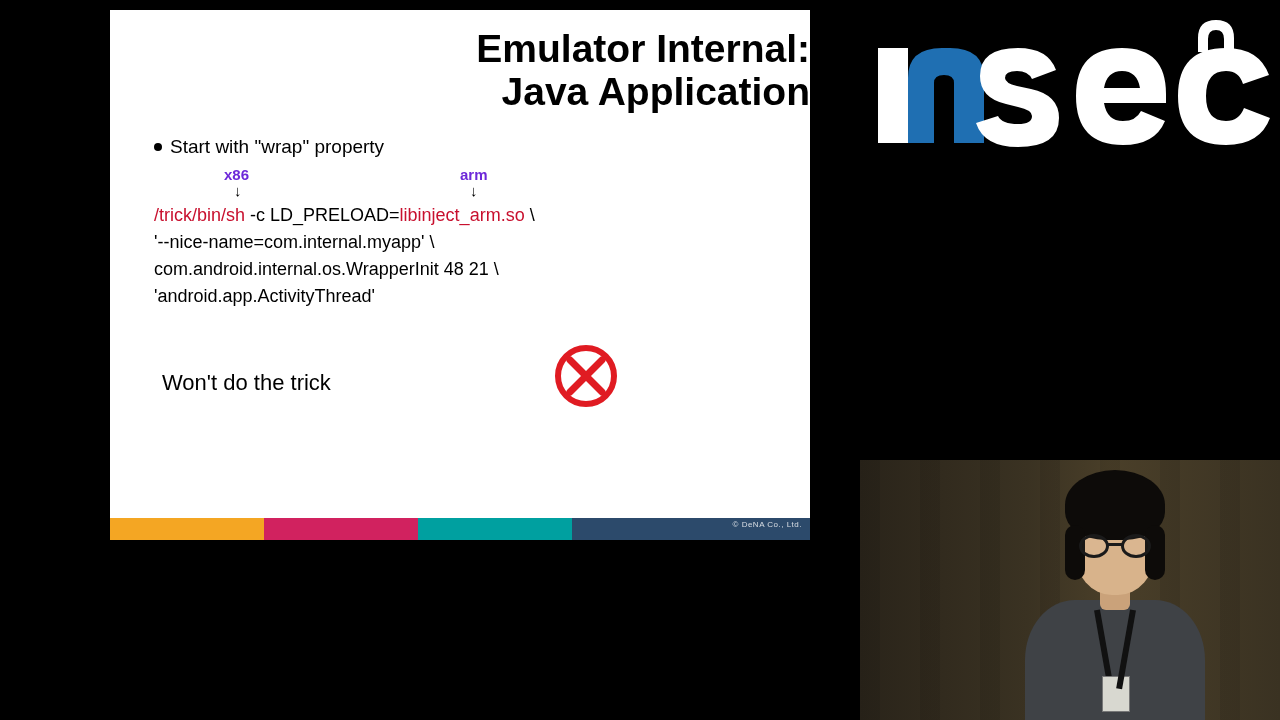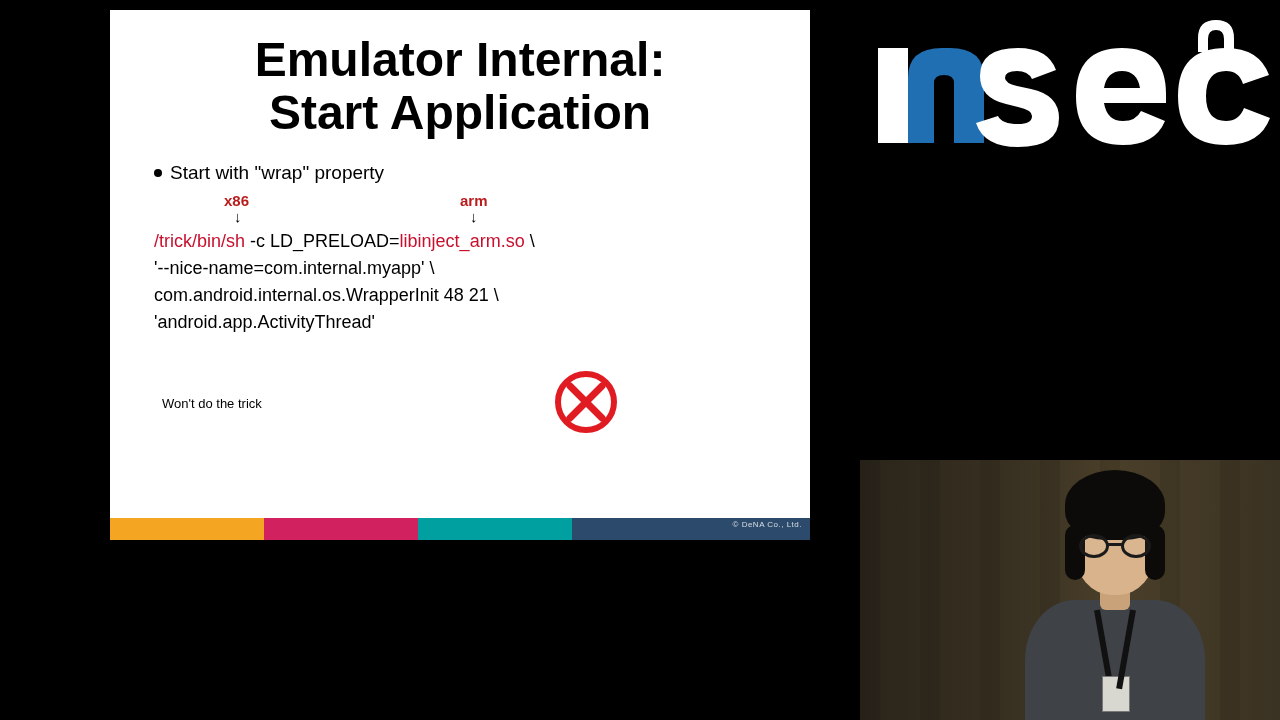--- a/index.html
+++ b/index.html
@@ -24,25 +24,25 @@
     left: 110px;
     top: 10px;
     width: 700px;
     height: 530px;
     background: #fff;
     color: #000;
     box-shadow: 0 0 0 1px rgba(0,0,0,0.05);
     overflow: hidden;
   }
   .slide-title {
-    text-align: center;
+    text-align: right;
     font-weight: 600;
     line-height: 1.1;
-    font-size: 48px;
-    padding-top: 24px;
+    font-size: 39px;
+    padding-top: 18px;
   }
   .slide-body {
     padding: 14px 34px 0 44px;
     font-size: 19px;
   }
   .bullet {
     display: flex;
     align-items: center;
     gap: 8px;
     margin-top: 8px;
@@ -50,21 +50,21 @@
   .bullet .dot {
     width: 8px; height: 8px; border-radius: 50%; background:#000; flex: 0 0 auto;
   }
   .arch-labels {
     position: relative;
     height: 34px;
     margin-top: 8px;
   }
   .arch {
     position: absolute;
-    color: #b91c1c;
+    color: #6d28d9;
     font-weight: 700;
     font-size: 15px;
   }
   .arch.x86 { left: 70px;  top: 0; }
   .arch.arm { left: 306px; top: 0; }
   .arch-arrow {
     position: absolute;
     top: 16px;
     width: 1px;
     font-size: 15px;
@@ -82,21 +82,21 @@
   .cmd .red { color: #c8102e; }
 
   .bullet2-row {
     position: relative;
     margin-top: 60px;
   }
   .bullet2 {
     display: flex;
     align-items: center;
     gap: 8px;
-    font-size: 13px;
+    font-size: 22px;
   }
   .reject {
     position: absolute;
     left: 400px;
     top: -26px;
   }
   .reject svg { display:block; }
 
   .footer-bar {
     position: absolute;
@@ -231,21 +231,21 @@
   }
 </style>
 </head>
 <body>
 
 <div class="stage">
 
   <div class="slide">
     <div class="slide-title">
       <div>Emulator Internal:</div>
-      <div>Start Application</div>
+      <div>Java Application</div>
     </div>
 
     <div class="slide-body">
 
       <div class="bullet">
         <span class="dot"></span>
         <span>Start with "wrap" property</span>
       </div>
 
       <div class="arch-labels">

